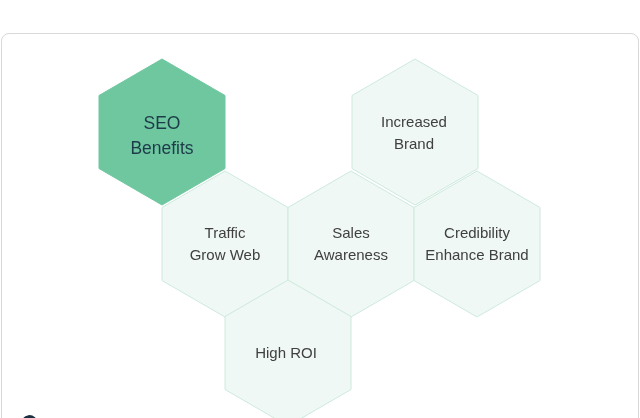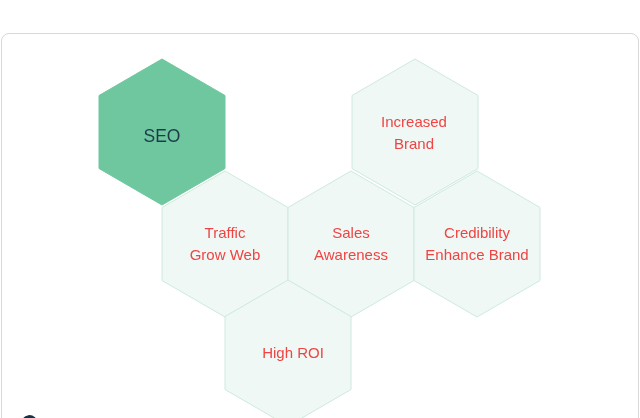--- a/index.html
+++ b/index.html
@@ -41,21 +41,21 @@
   .hex-label {
     position: absolute;
     width: 150px;
     transform: translate(-50%, -50%);
     text-align: center;
     pointer-events: none;
   }
   .hex-label--light {
     font-size: 15px;
     line-height: 22px;
-    color: #ef4444;
+    color: #404040;
   }
   .hex-label--primary {
     font-size: 17.5px;
     line-height: 25px;
     color: #1d3b49;
   }
   .hex-label span {
     display: block;
   }
   .logo {
@@ -90,20 +90,21 @@
       <polygon class="hex hex--light" points="0,-73 63,-36.5 63,36.5 0,73 -63,36.5 -63,-36.5" fill="#eff8f4"></polygon>
     </g>
 
     <g transform="translate(162,100)">
       <polygon class="hex hex--primary" points="0,-73 63,-36.5 63,36.5 0,73 -63,36.5 -63,-36.5" fill="#6fc7a0"></polygon>
     </g>
   </svg>
 
   <div class="hex-label hex-label--primary" style="left:162px; top:104px;">
     <span>SEO</span>
+    <span>Benefits</span>
   </div>
 
   <div class="hex-label hex-label--light" style="left:414px; top:101px;">
     <span>Increased</span>
     <span>Brand</span>
   </div>
 
   <div class="hex-label hex-label--light" style="left:225px; top:212px;">
     <span>Traffic</span>
     <span>Grow Web</span>
@@ -112,21 +113,21 @@
   <div class="hex-label hex-label--light" style="left:351px; top:212px;">
     <span>Sales</span>
     <span>Awareness</span>
   </div>
 
   <div class="hex-label hex-label--light" style="left:477px; top:212px;">
     <span>Credibility</span>
     <span>Enhance Brand</span>
   </div>
 
-  <div class="hex-label hex-label--light" style="left:293px; top:321px;">
+  <div class="hex-label hex-label--light" style="left:286px; top:321px;">
     <span>High ROI</span>
   </div>
 
   <svg class="logo" viewBox="0 0 16 16">
     <circle cx="8" cy="8" r="5.7" fill="none" stroke="#1b3141" stroke-width="4.4" stroke-dasharray="29 7" transform="rotate(38 8 8)"></circle>
     <circle cx="8.6" cy="8" r="2.9" fill="#e73b2c"></circle>
   </svg>
 </div>
 
 </body></html>

